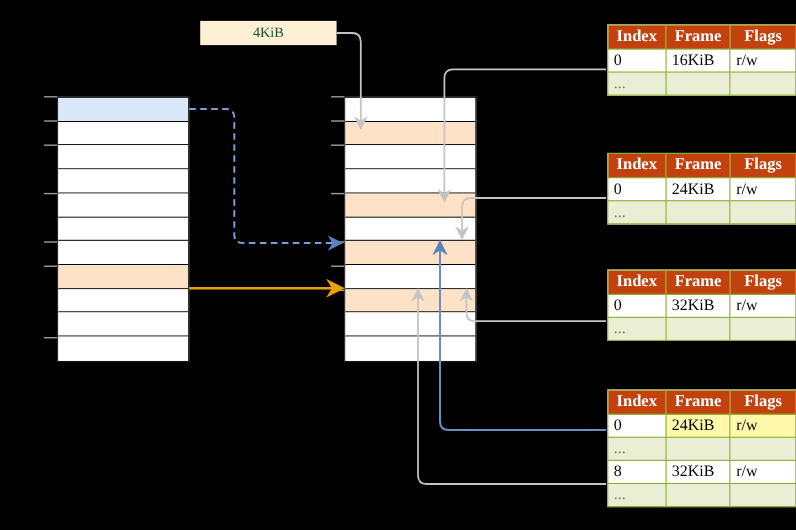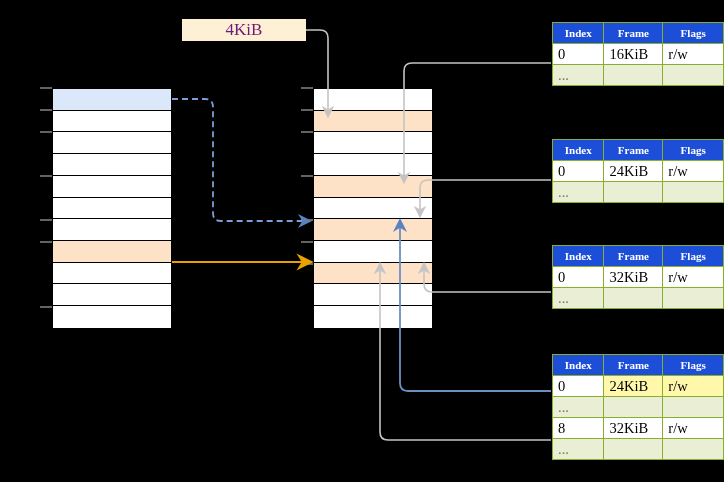--- a/index.html
+++ b/index.html
@@ -16,44 +16,44 @@
   .memcol{position:absolute;border:1.6px solid #000;box-sizing:border-box;background:#fff;}
   .memrow{box-sizing:border-box;border-bottom:1.3px solid #000;background:#fff;}
   .memrow:last-child{border-bottom:none;}
   .memrow.blue{background:#dbe8fa;}
   .memrow.peach{background:#fde2c8;}
 
   
   .labelbox{
     position:absolute;
     background:#fdf0d5;
-    color:#701a75;
-    font-size:17px;
+    color:#14532d;
+    font-size:13px;
     text-align:center;
     line-height:22px;
     height:22px;
     box-sizing:border-box;
   }
 
   
   .ptable{
     position:absolute;
     border-collapse:collapse;
     background:#fff;
     font-size:14.5px;
     table-layout:fixed;
   }
   .ptable th{
-    background:#1d4ed8;
+    background:#c2410c;
     color:#fff;
     font-weight:bold;
     text-align:center;
     border:1.2px solid #89ad2c;
     padding:2px 5px;
-    font-size:11px;
+    font-size:15px;
     height:21px;
     box-sizing:border-box;
   }
   .ptable td{
     border:1.2px solid #89ad2c;
     padding:1px 5px;
     height:21px;
     box-sizing:border-box;
     color:#000;
     background:#fff;

